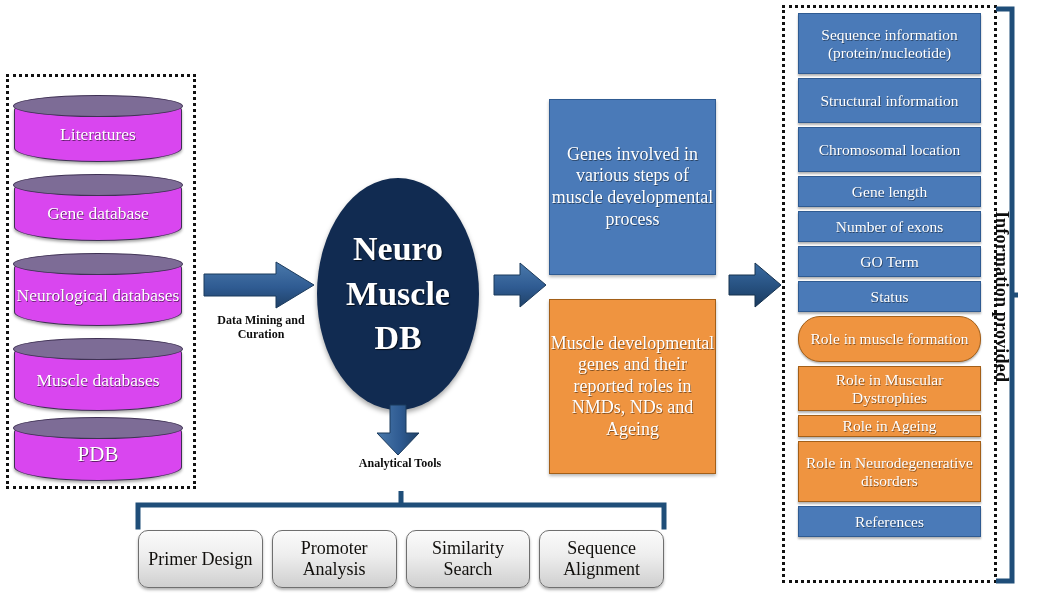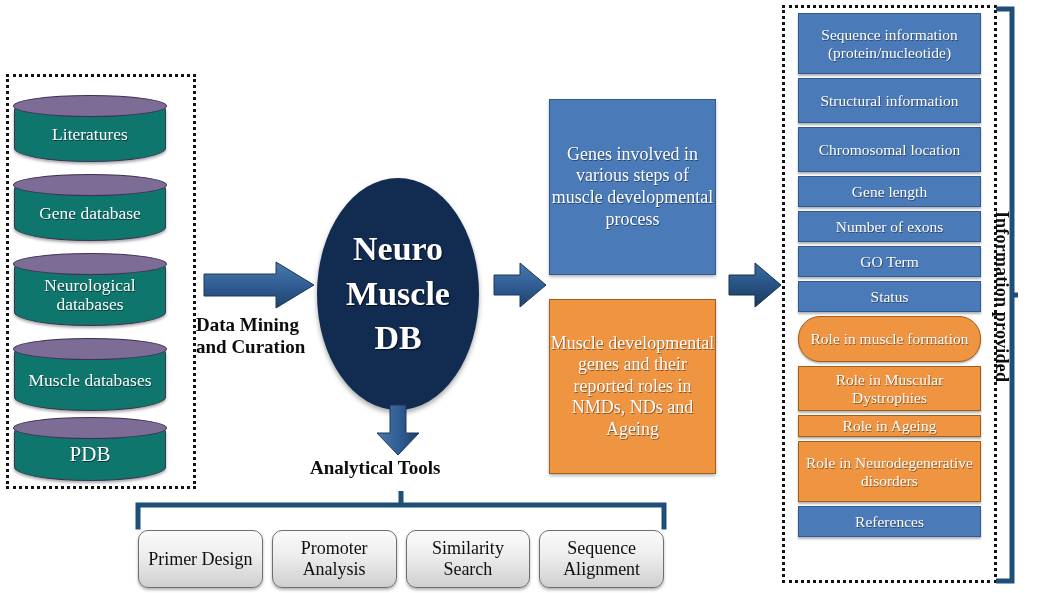--- a/index.html
+++ b/index.html
@@ -17,22 +17,22 @@
     box-sizing:border-box;
     background:transparent;
   }
   #sources-box{left:6px;top:74px;width:190px;height:415px;}
   #info-box{left:782px;top:5px;width:215px;height:578px;}
 
   
   .cyl{
     position:absolute;
     left:14px;
-    width:152px;
-    background:#0f766e;
+    width:168px;
+    background:#d946ef;
     border:1.6px solid #3f3154;
     border-radius:50% / 14px;
     box-shadow:0 2px 3px rgba(0,0,0,.35);
     color:#ffffff;
     display:flex;align-items:center;justify-content:center;
     text-align:center;
     line-height:1.08;
     font-size:17.5px;
     text-shadow:0.6px 0.6px 0 rgba(0,0,0,.55);
     box-sizing:border-box;
@@ -59,21 +59,21 @@
     box-shadow:0 3px 5px rgba(0,0,0,.35);
   }
 
   
   .arrow{position:absolute;}
   .arrow svg{display:block;overflow:visible;}
 
   
   .plain-label{
     position:absolute;color:#0d0d0d;font-weight:bold;
-    text-align:left;line-height:1.16;font-size:19px;
+    text-align:center;line-height:1.16;font-size:12px;
   }
 
   
   .result-box{
     position:absolute;color:#ffffff;text-align:center;
     display:flex;align-items:center;justify-content:center;
     line-height:1.2;font-size:18px;
     text-shadow:0.7px 0.7px 0 rgba(0,0,0,.45);
     box-sizing:border-box;
     box-shadow:0 2px 3px rgba(0,0,0,.28);

